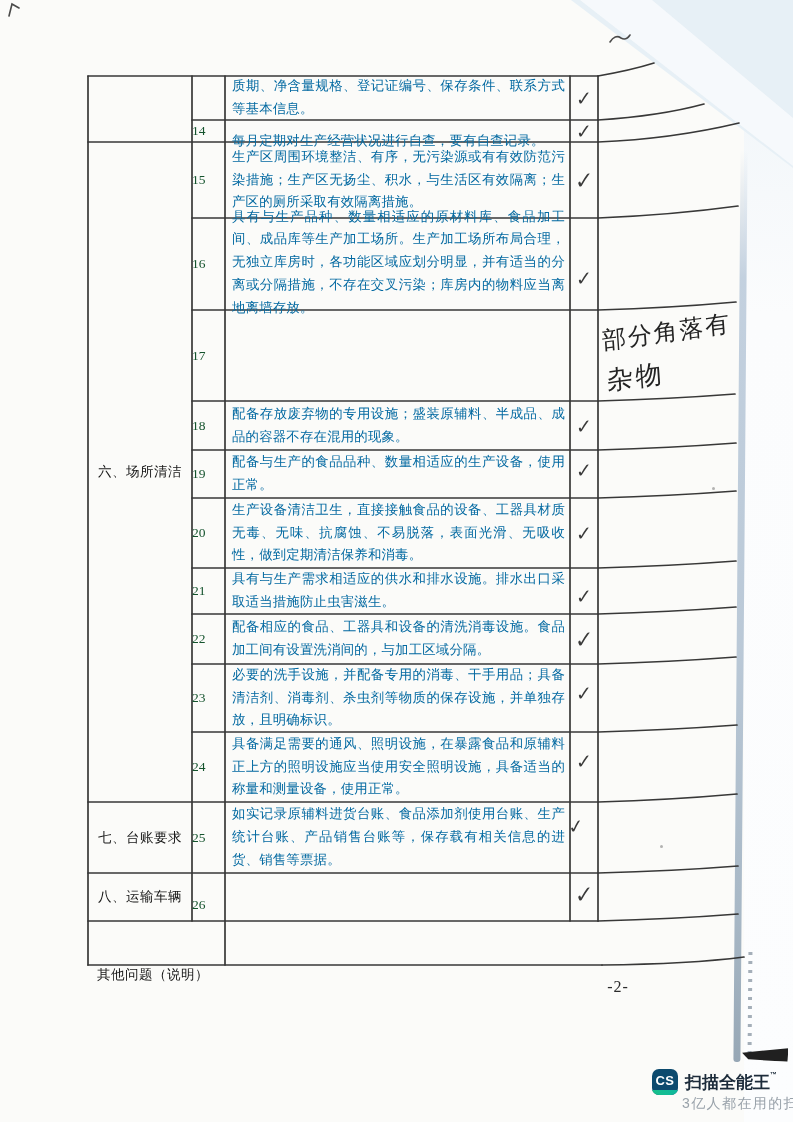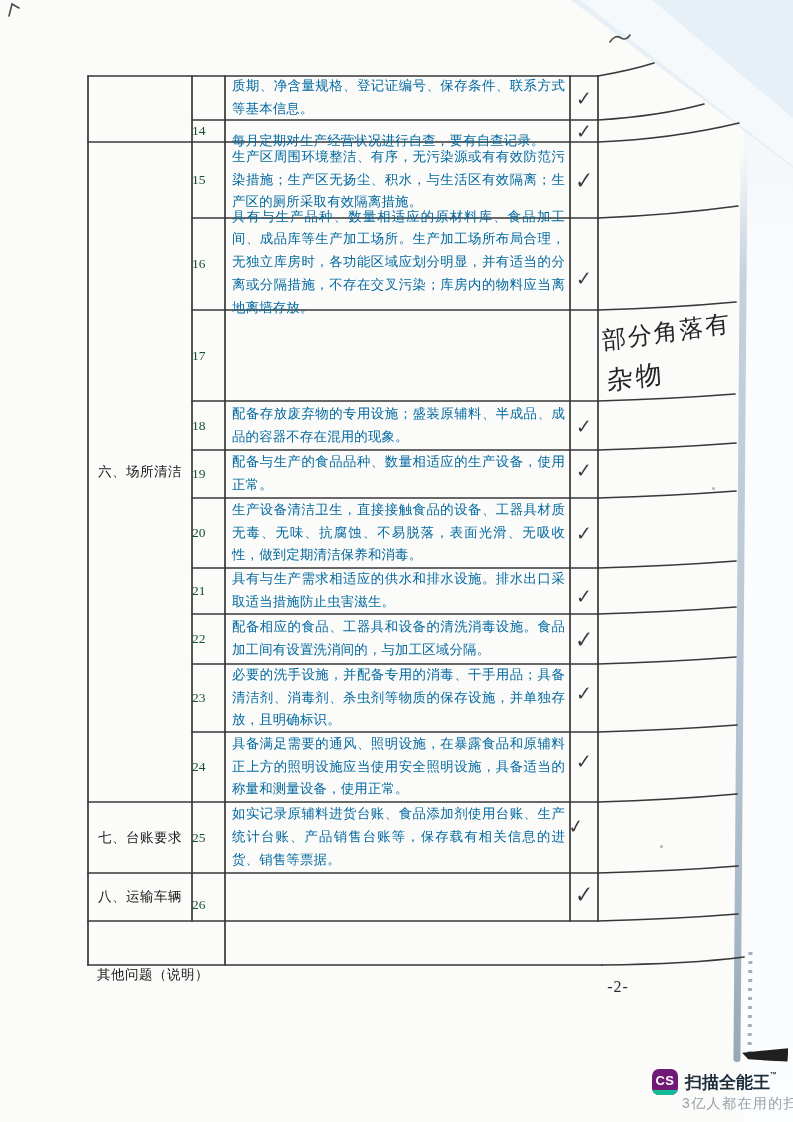--- a/index.html
+++ b/index.html
@@ -41,21 +41,21 @@
   .handwrite{position:absolute;left:603px;top:316px;width:130px;transform:rotate(-8deg) skewX(-4deg);
     color:#232323;font-weight:500;}
   .handwrite .l1{font-size:24px;letter-spacing:2px;}
   .handwrite .l2{font-size:26px;margin-top:7px;margin-left:2px;letter-spacing:3px;}
   
   .pageno{position:absolute;left:592px;top:978px;width:52px;text-align:center;
     font-family:"Liberation Serif","DejaVu Serif",serif;font-size:16px;color:#2b2b2b;letter-spacing:1px;}
   
   .wm{position:absolute;left:652px;top:1069px;width:136px;}
   .wm-row{display:flex;align-items:center;}
-  .wm-badge{position:relative;width:26px;height:26px;border-radius:7px;background:#701a75;overflow:hidden;
+  .wm-badge{position:relative;width:26px;height:26px;border-radius:7px;background:#0c4a6e;overflow:hidden;
     display:flex;align-items:center;justify-content:center;flex:0 0 auto;}
   .wm-badge b{color:#ffffff;font-size:13px;font-weight:700;letter-spacing:.5px;margin-top:-3px;}
   .wm-badge i{position:absolute;left:0;right:0;bottom:0;height:5px;display:block;
     background:linear-gradient(90deg,#17c08a,#0fb89e);}
   .wm-title{margin-left:7px;font-size:17px;font-weight:700;color:#1c2b3a;white-space:nowrap;}
   .wm-title sup{font-size:7px;vertical-align:top;}
   .wm-tag{padding-left:30px;font-size:14px;color:#99a2aa;letter-spacing:1.4px;white-space:nowrap;}
   svg.lines{position:absolute;left:0;top:0;pointer-events:none;}
 </style>
 </head>

